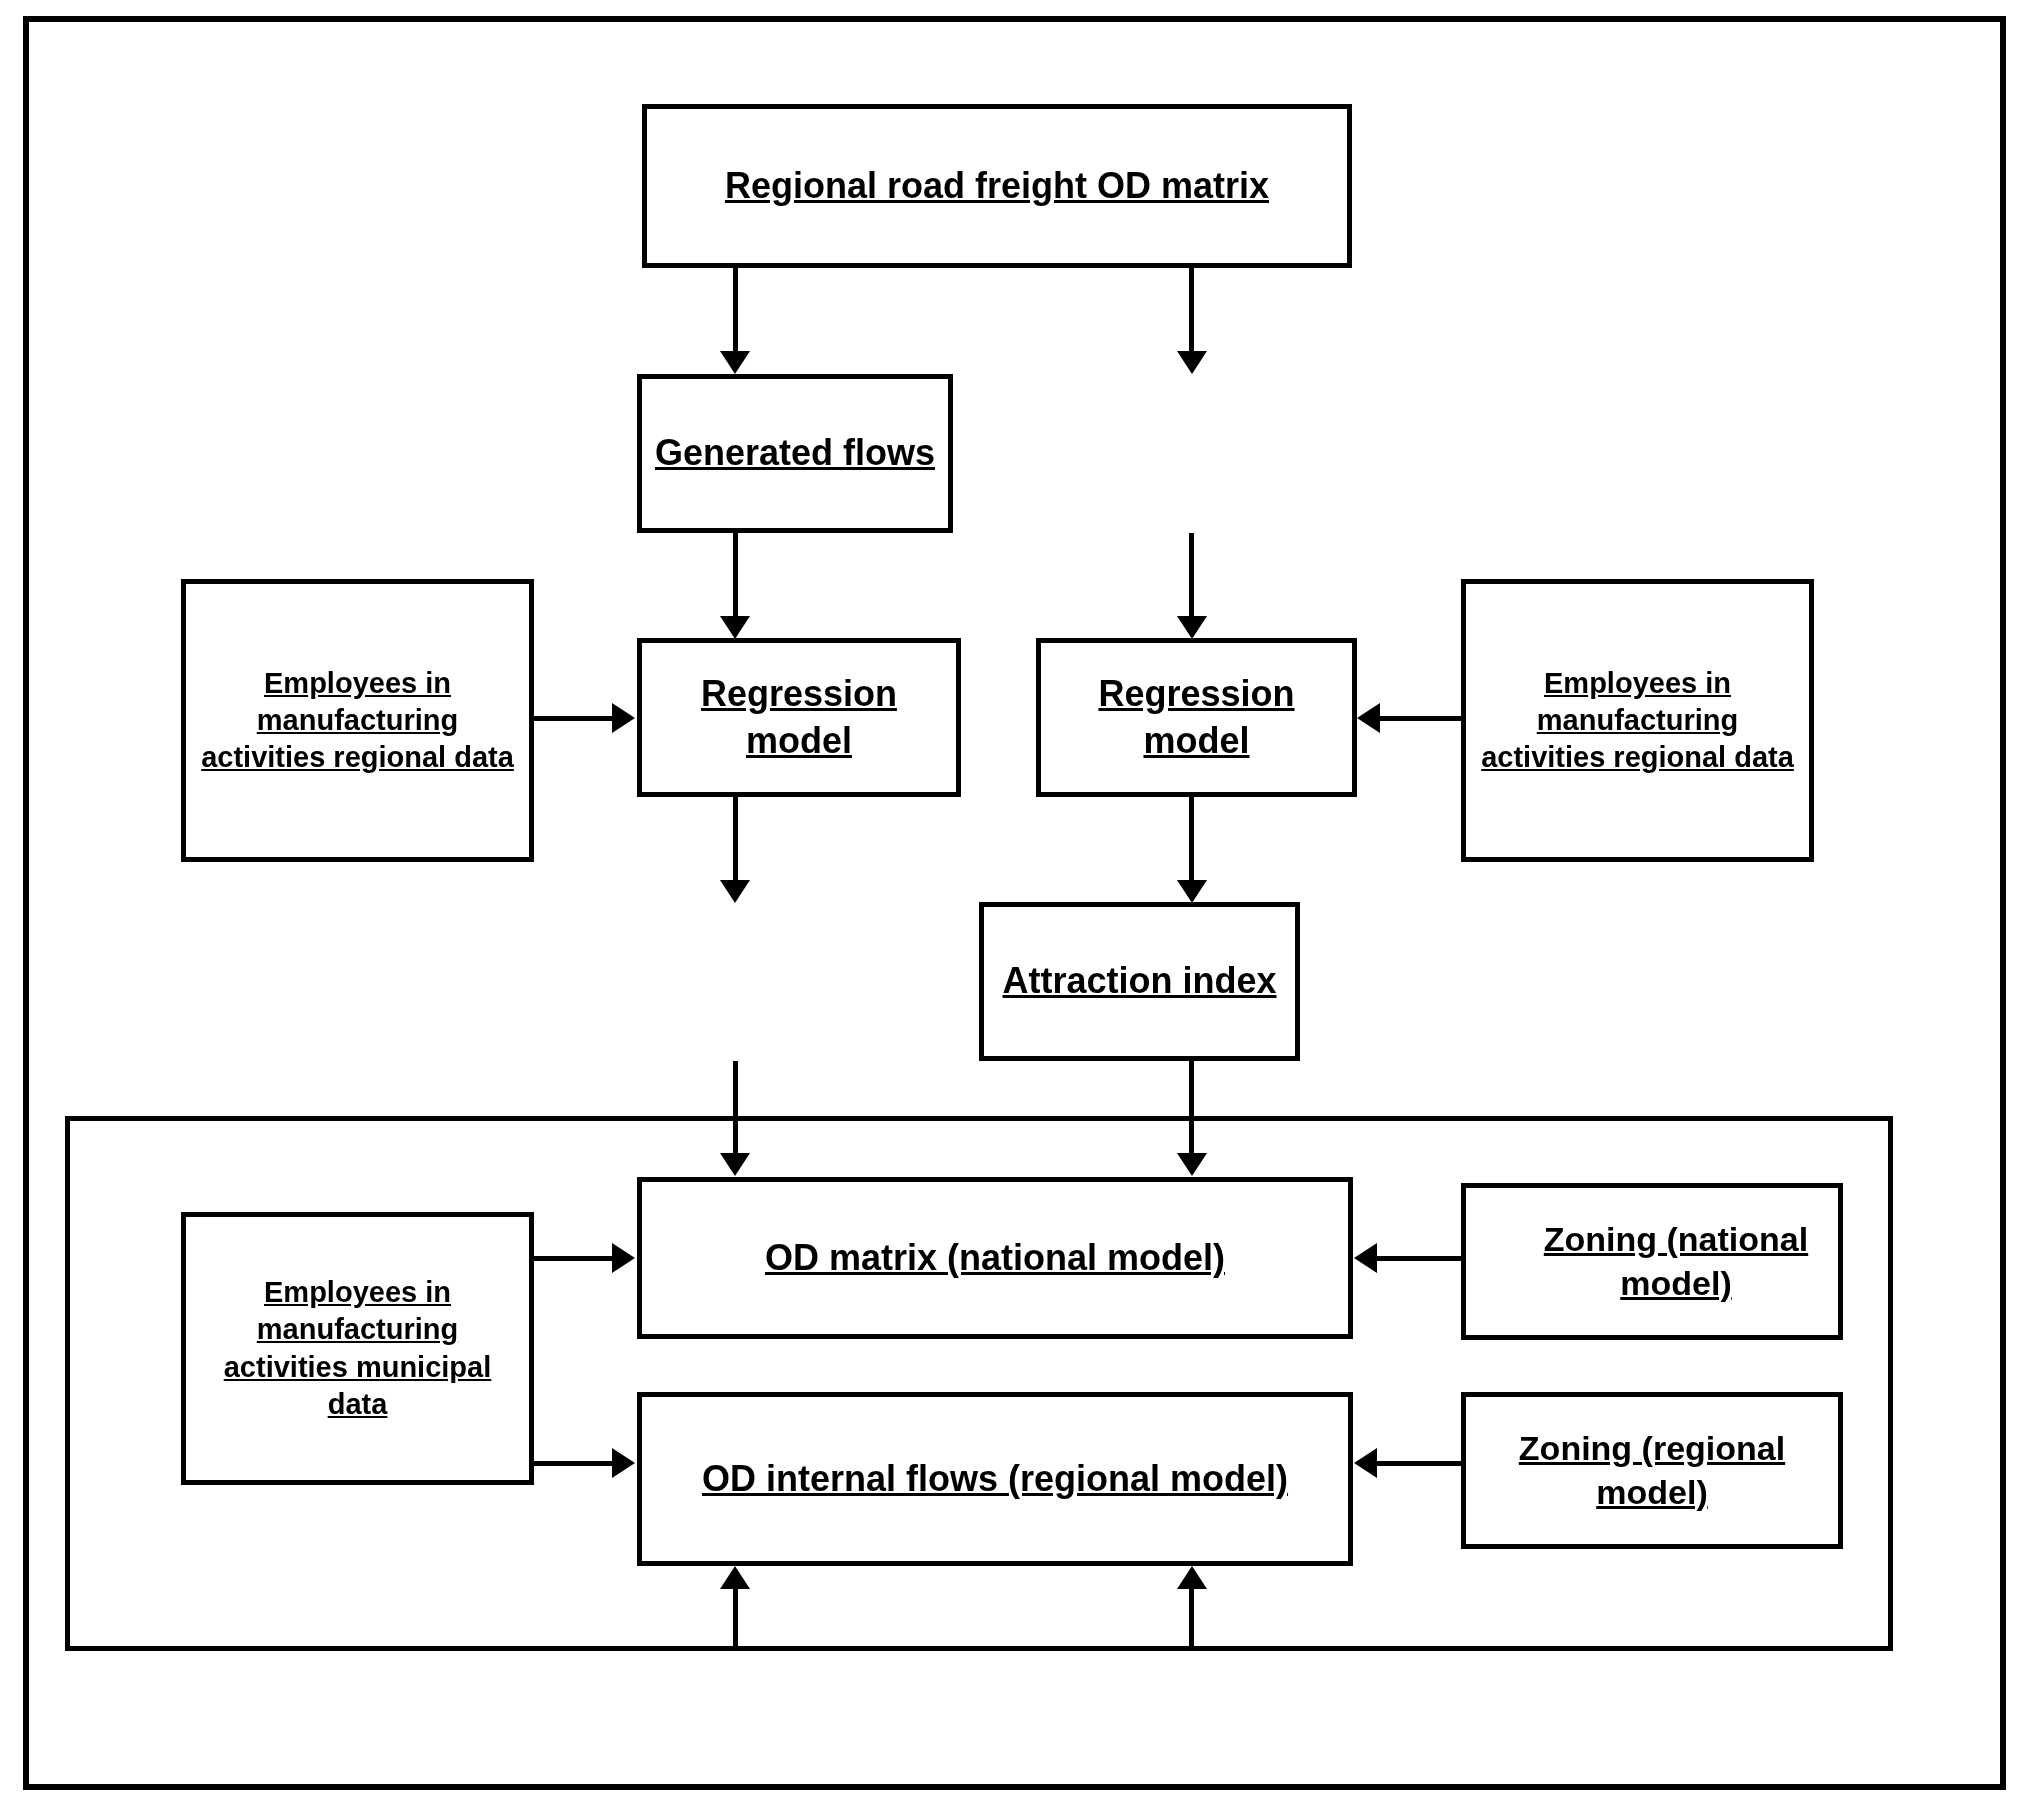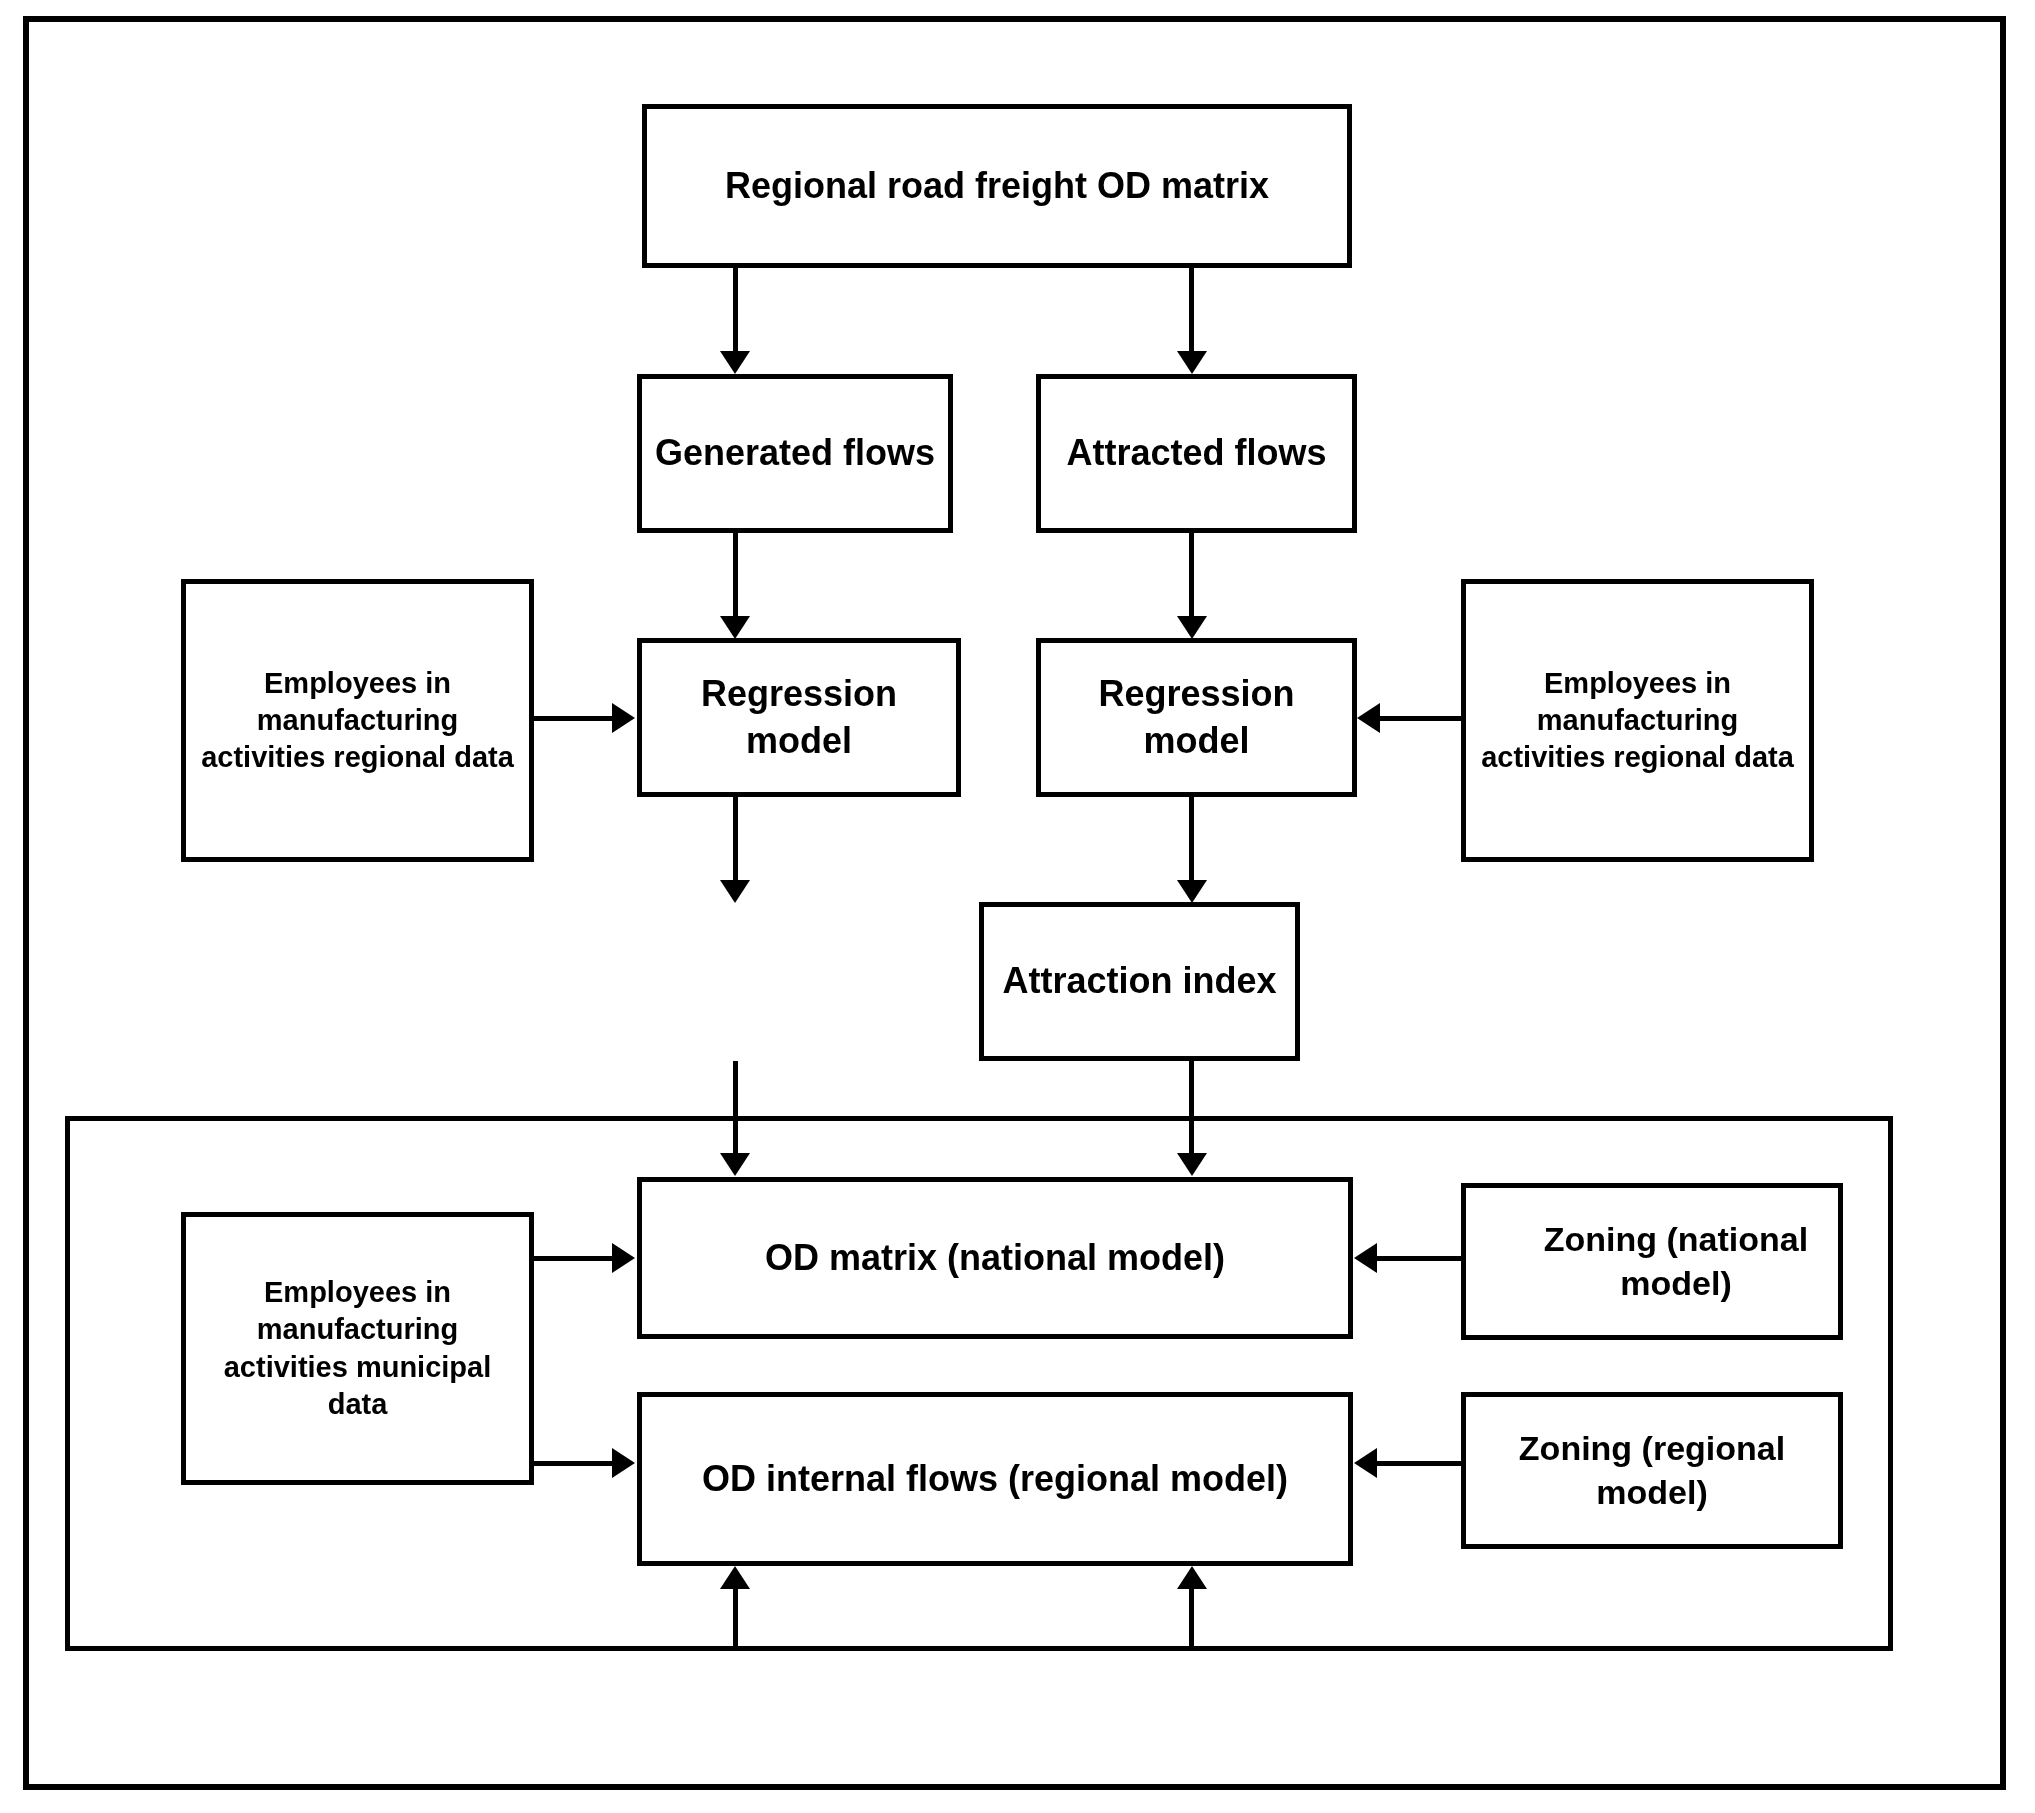--- a/index.html
+++ b/index.html
@@ -27,21 +27,21 @@
     box-sizing:border-box;
     display:flex;
     align-items:center;
     justify-content:center;
     text-align:center;
     font-weight:bold;
     color:#000000;
     line-height:1.28;
     z-index:3;
   }
-  .node .lbl{display:block;padding:0 5.8px;}
+  .node .lbl{display:block;padding:0 5.8px;text-decoration:underline;}
   .fs-big{font-size:36px;}
   .fs-mid{font-size:34px;}
   .fs-sm{font-size:29px;}
 
   
   #group-rect{
     position:absolute;
     left:65px;top:1116px;
     width:1828px;height:535px;
     border:5.2px solid #000000;
@@ -98,23 +98,20 @@
   <div class="vline" style="left:733px; top:268px; height:87px;"></div>
   <div class="arrow-down" style="left:720px; top:351px;"></div>
 
   <div class="vline" style="left:1189px; top:268px; height:87px;"></div>
   <div class="arrow-down" style="left:1177px; top:351px;"></div>
 
   <div class="node fs-big" style="left:637px; top:374px; width:316px; height:159px;">
     <span class="lbl">Generated flows</span>
   </div>
 
-  <div class="node fs-big" style="left:1036px; top:374px; width:321px; height:159px;">
-    <span class="lbl">Attracted flows</span>
-  </div>
 
   <div class="vline" style="left:733px; top:533px; height:87px;"></div>
   <div class="arrow-down" style="left:720px; top:616px;"></div>
 
   <div class="vline" style="left:1189px; top:533px; height:87px;"></div>
   <div class="arrow-down" style="left:1177px; top:616px;"></div>
 
   <div class="node fs-sm" style="left:181px; top:579px; width:353px; height:283px;">
     <span class="lbl">Employees in manufacturing activities regional data</span>
   </div>

